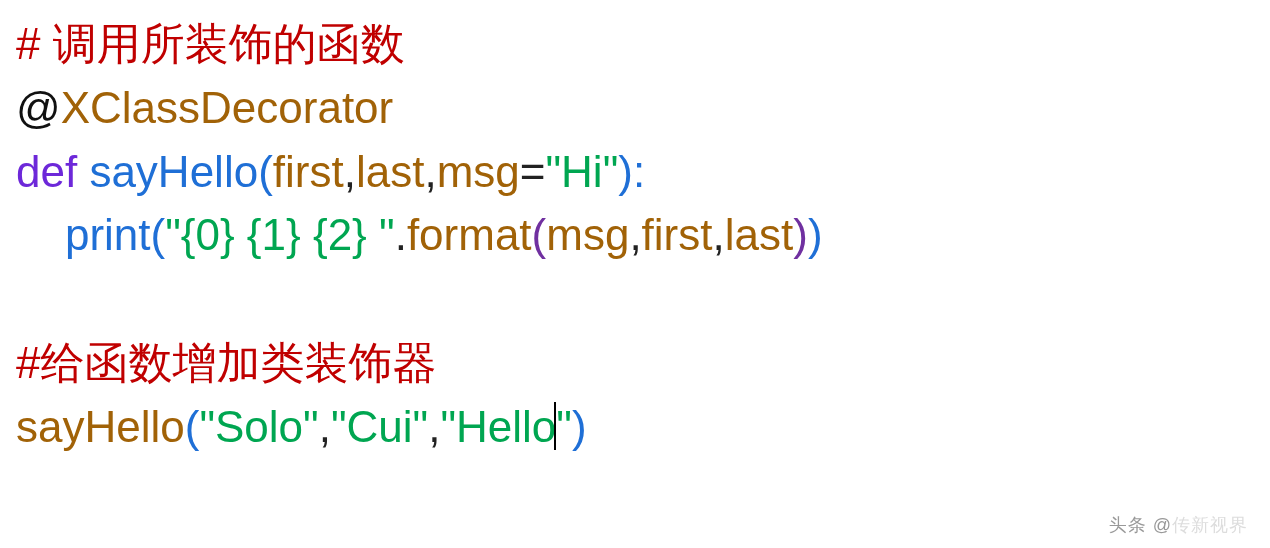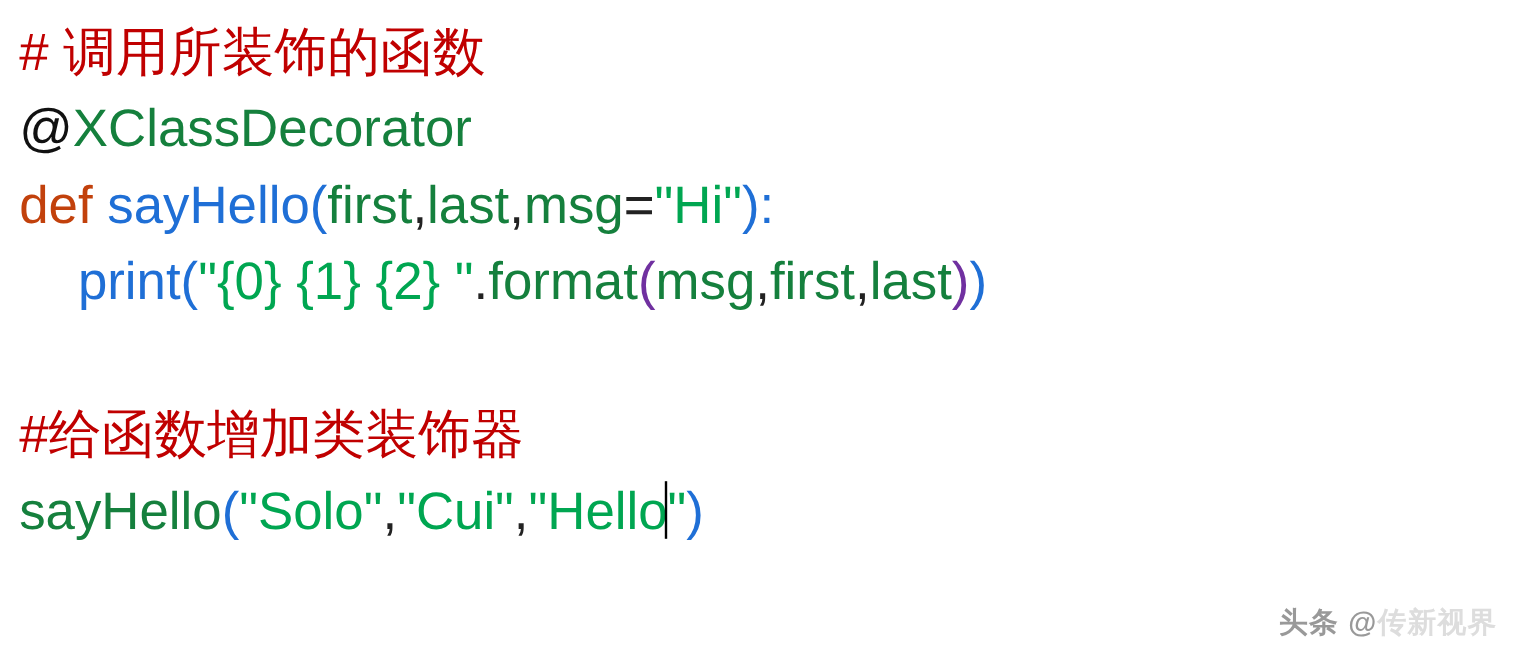--- a/index.html
+++ b/index.html
@@ -14,45 +14,44 @@
       position: relative;
       overflow: hidden;
     }
     .code-line {
       white-space: pre;
       font-weight: 400;
     }
     .blank-line { height: 64px; }
     .c-comment { color: #c00000; }
     .c-at { color: #111; }
-    .c-kw { color: #c2410c; }
+    .c-kw { color: #6d28d9; }
     .c-func { color: #1f6fd6; }
-    .c-ident { color: #15803d; }
+    .c-ident { color: #a16207; }
     .c-paren { color: #1f6fd6; }
     .c-paren2 { color: #7030a0; }
     .c-str { color: #00a651; }
     .c-op { color: #222; }
     .c-dot { color: #222; }
     .cursor {
       display: inline-block;
       width: 2px;
       height: 48px;
       background: #000;
       vertical-align: -8px;
       margin-left: -2px;
     }
     .watermark {
       position: absolute;
       right: 22px;
       bottom: 10px;
-      font-size: 24px;
+      font-size: 18px;
       color: #ddd;
       font-family: "Microsoft YaHei", sans-serif;
       letter-spacing: 1px;
-      font-weight: bold;
     }
     .watermark .wm-dark { color: #999; }
   </style>
 </head>
 <body>
 
 <div class="code-line"><span class="c-comment"># </span><span class="c-comment">调用所装饰的函数</span></div>
 
 <div class="code-line"><span class="c-at">@</span><span class="c-ident">XClassDecorator</span></div>
 

